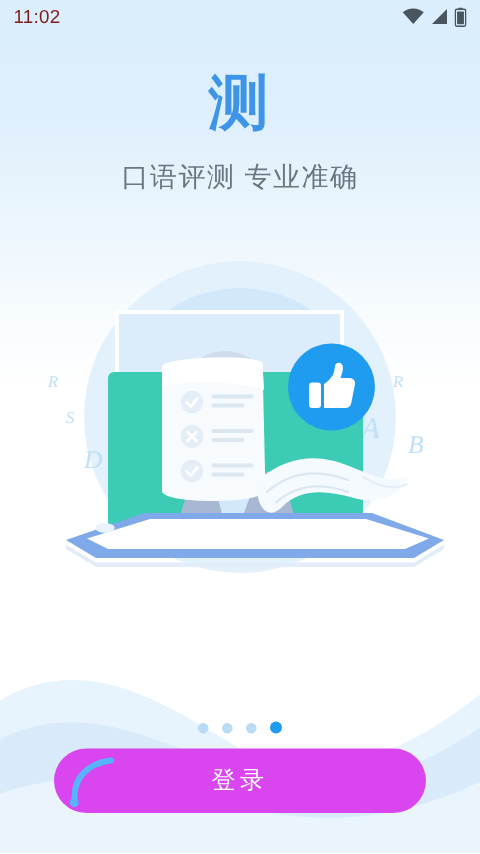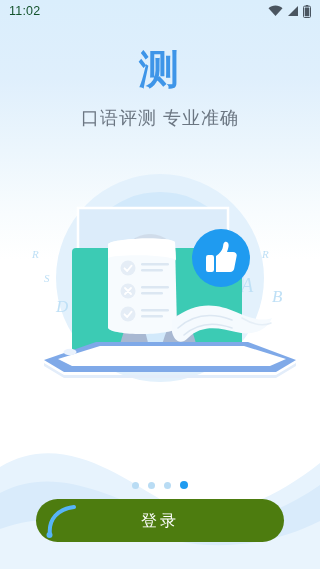--- a/index.html
+++ b/index.html
@@ -33,21 +33,21 @@
     height: 22px;
     display: flex;
     align-items: center;
     justify-content: space-between;
     padding: 0 9px;
     box-sizing: border-box;
     z-index: 30;
   }
   .status-time {
     font-size: 12.5px;
-    color: #14532d;
+    color: #7f1d1d;
     letter-spacing: 0.2px;
     line-height: 1;
   }
   .status-icons {
     display: flex;
     align-items: center;
     gap: 4px;
   }
   .status-icons svg { display: block; }
   
@@ -120,21 +120,21 @@
     height: 8px;
   }
   
   .login-btn {
     position: absolute;
     left: 36px;
     top: 499px;
     width: 248px;
     height: 43px;
     border-radius: 22px;
-    background: #4d7c0f;
+    background: #d946ef;
     border: none;
     cursor: pointer;
     overflow: hidden;
     z-index: 25;
     padding: 0;
   }
   .login-btn .swoosh {
     position: absolute;
     left: 6px;
     top: 2px;

